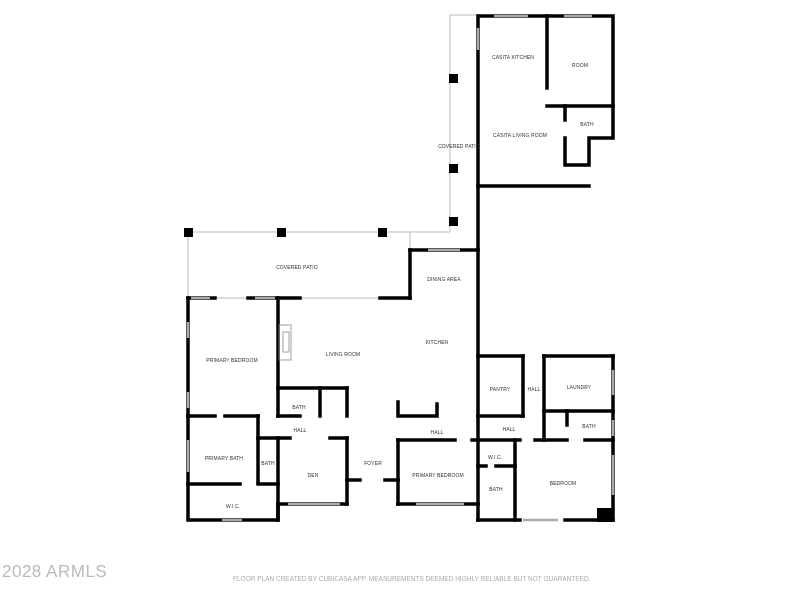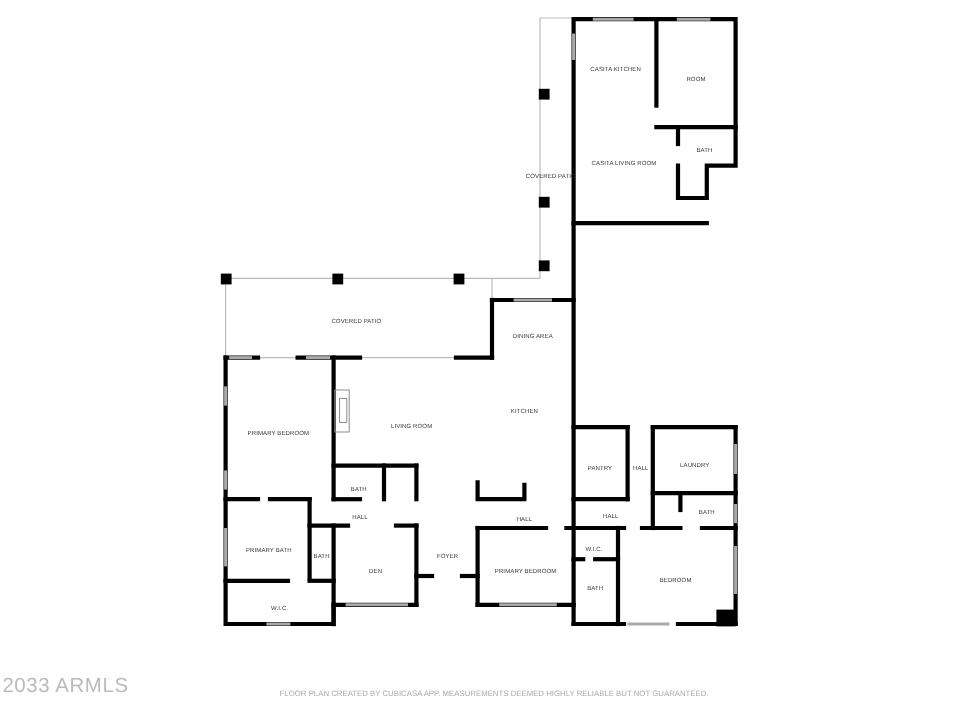--- a/index.html
+++ b/index.html
@@ -140,14 +140,14 @@
       <text x="534" y="390" class="lbl">HALL</text>
       <text x="579" y="388" class="lbl">LAUNDRY</text>
       <text x="509" y="430" class="lbl">HALL</text>
       <text x="589" y="427" class="lbl">BATH</text>
       <text x="495" y="458" class="lbl">W.I.C.</text>
       <text x="496" y="490" class="lbl">BATH</text>
       <text x="563" y="484" class="lbl">BEDROOM</text>
     </g>
 </svg>
 
-<div class="wm">2033 ARMLS</div>
+<div class="wm">2028 ARMLS</div>
 <div class="credit">FLOOR PLAN CREATED BY CUBICASA APP. MEASUREMENTS DEEMED HIGHLY RELIABLE BUT NOT GUARANTEED.</div>
 
 </body></html>

